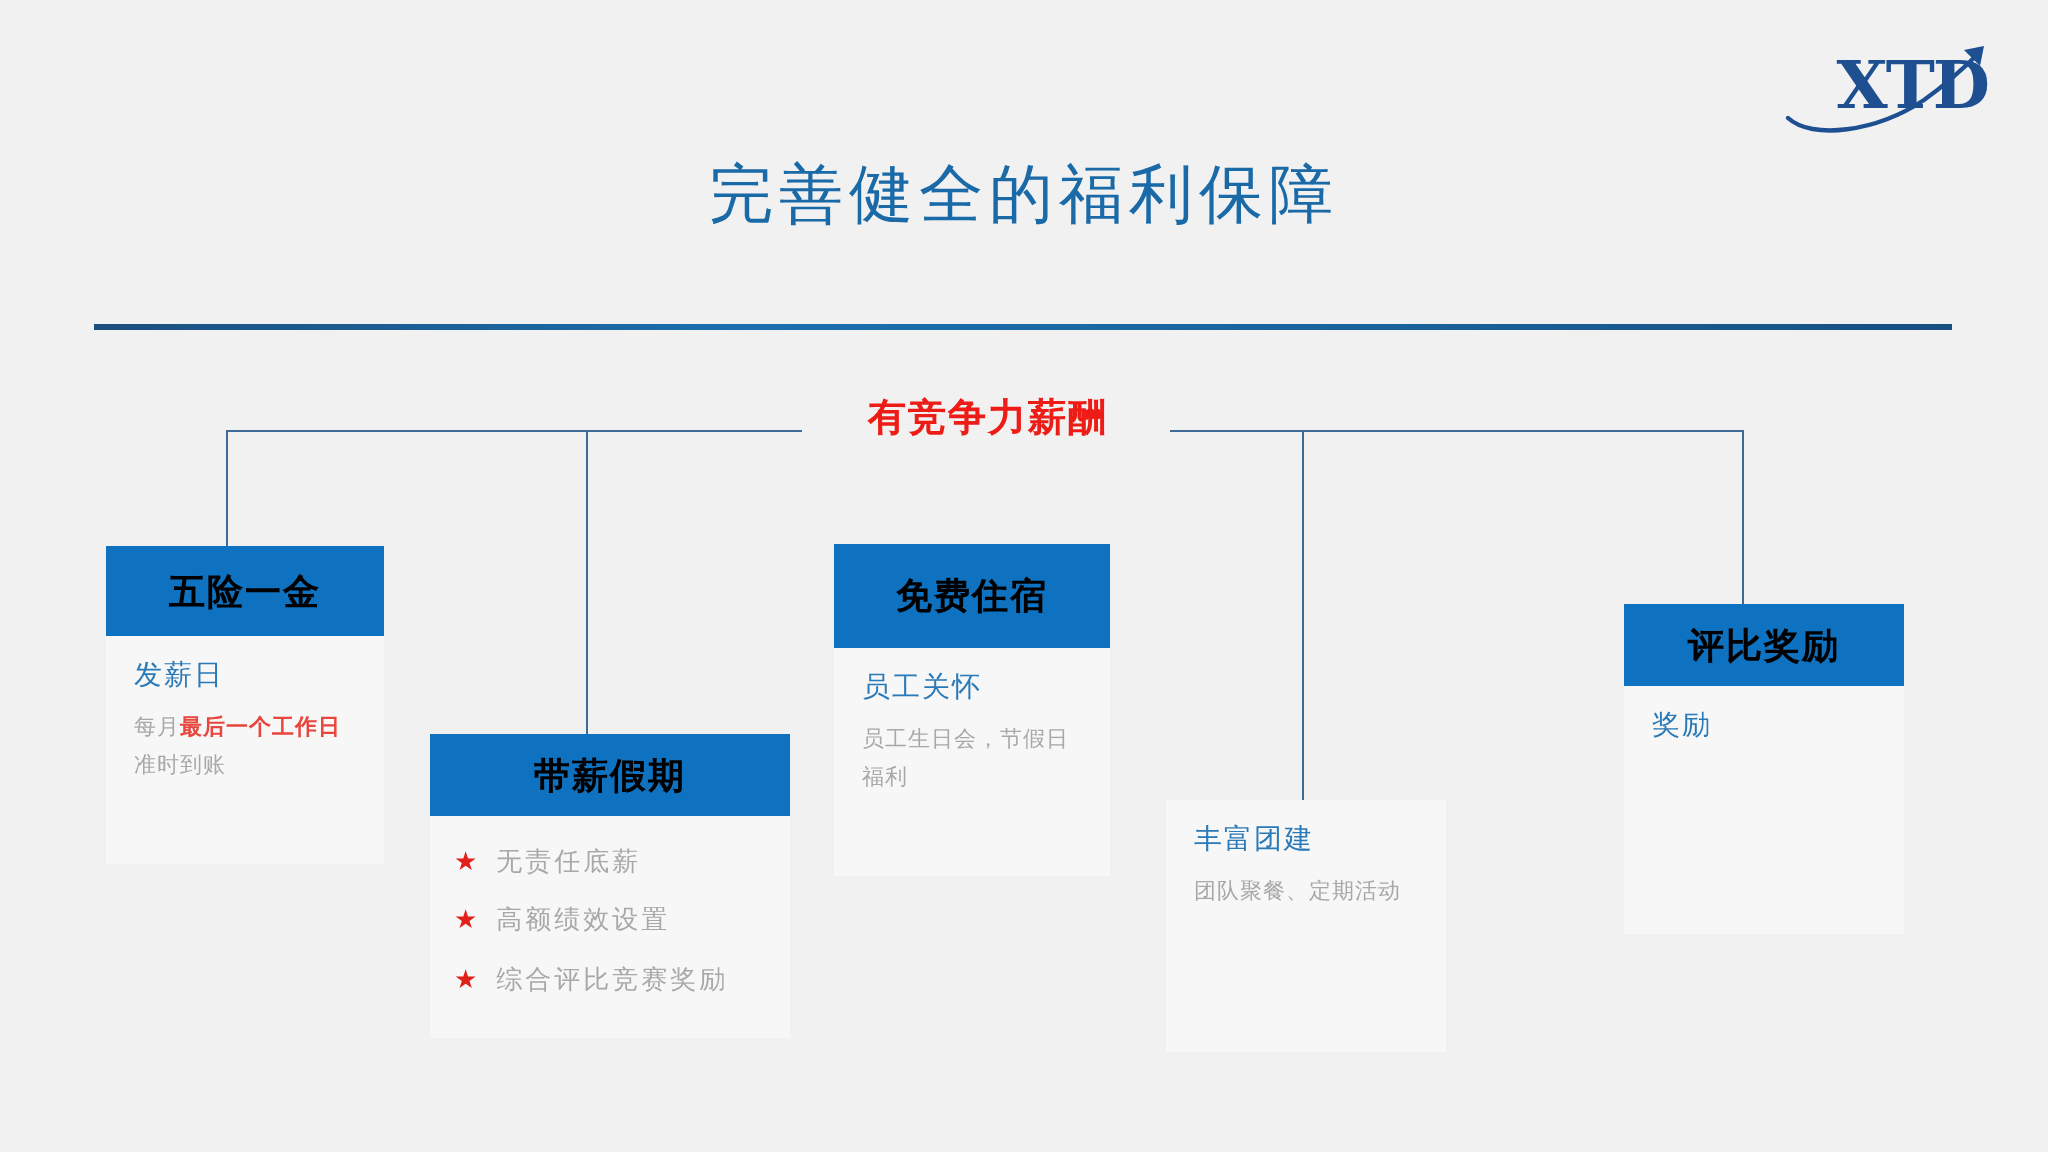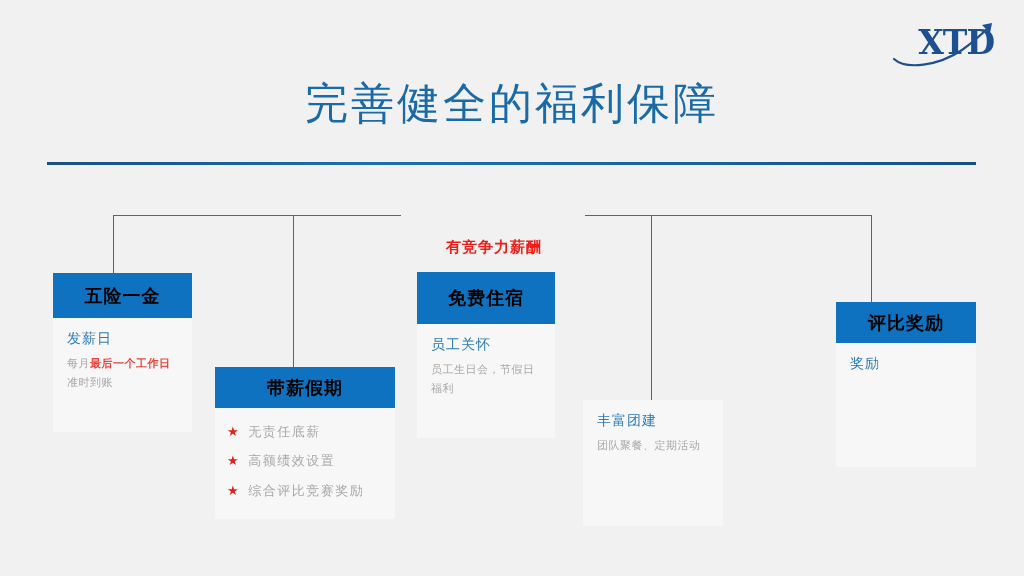--- a/index.html
+++ b/index.html
@@ -51,21 +51,21 @@
     pointer-events: none;
   }
 
   
   .page-title {
     position: absolute;
     left: 0;
     top: 80px;
     width: 1024px;
     text-align: center;
-    font-size: 43px;
+    font-size: 32px;
     font-weight: 400;
     color: #1b6aa8;
     letter-spacing: 3px;
     line-height: 1.1;
   }
   .title-rule {
     position: absolute;
     left: 47px;
     top: 162px;
     width: 929px;
@@ -73,27 +73,26 @@
     background: linear-gradient(to right, #1b4f7e, #1b6fae 35%, #19629b 70%, #174f80);
   }
 
   
   .banner {
     position: absolute;
     left: 404px;
     top: 199px;
     width: 180px;
     text-align: center;
-    font-size: 15px;
+    font-size: 19px;
     font-weight: 700;
     color: #ee1c16;
     letter-spacing: 1px;
     line-height: 1.1;
     white-space: nowrap;
-    margin-top: 40px;
   }
 
   
   .conn {
     position: absolute;
     background: #3d6b93;
   }
   .conn-h { height: 1px; }
   .conn-v { width: 1px; }
 
@@ -219,20 +218,20 @@
     </div>
   </div>
 
   <div class="card" style="left:583px; top:400px; width:140px; height:126px;">
     <div class="card-body">
       <div class="card-sub">丰富团建</div>
       <div class="card-text"><span>团队聚餐、定期活动</span></div>
     </div>
   </div>
 
-  <div class="card" style="left:836px; top:302px; width:140px; height:165px;">
+  <div class="card" style="left:812px; top:302px; width:140px; height:165px;">
     <div class="card-head" style="height:41px;">评比奖励</div>
     <div class="card-body">
       <div class="card-sub">奖励</div>
     </div>
   </div>
 
 </div>
 
 </body></html>

